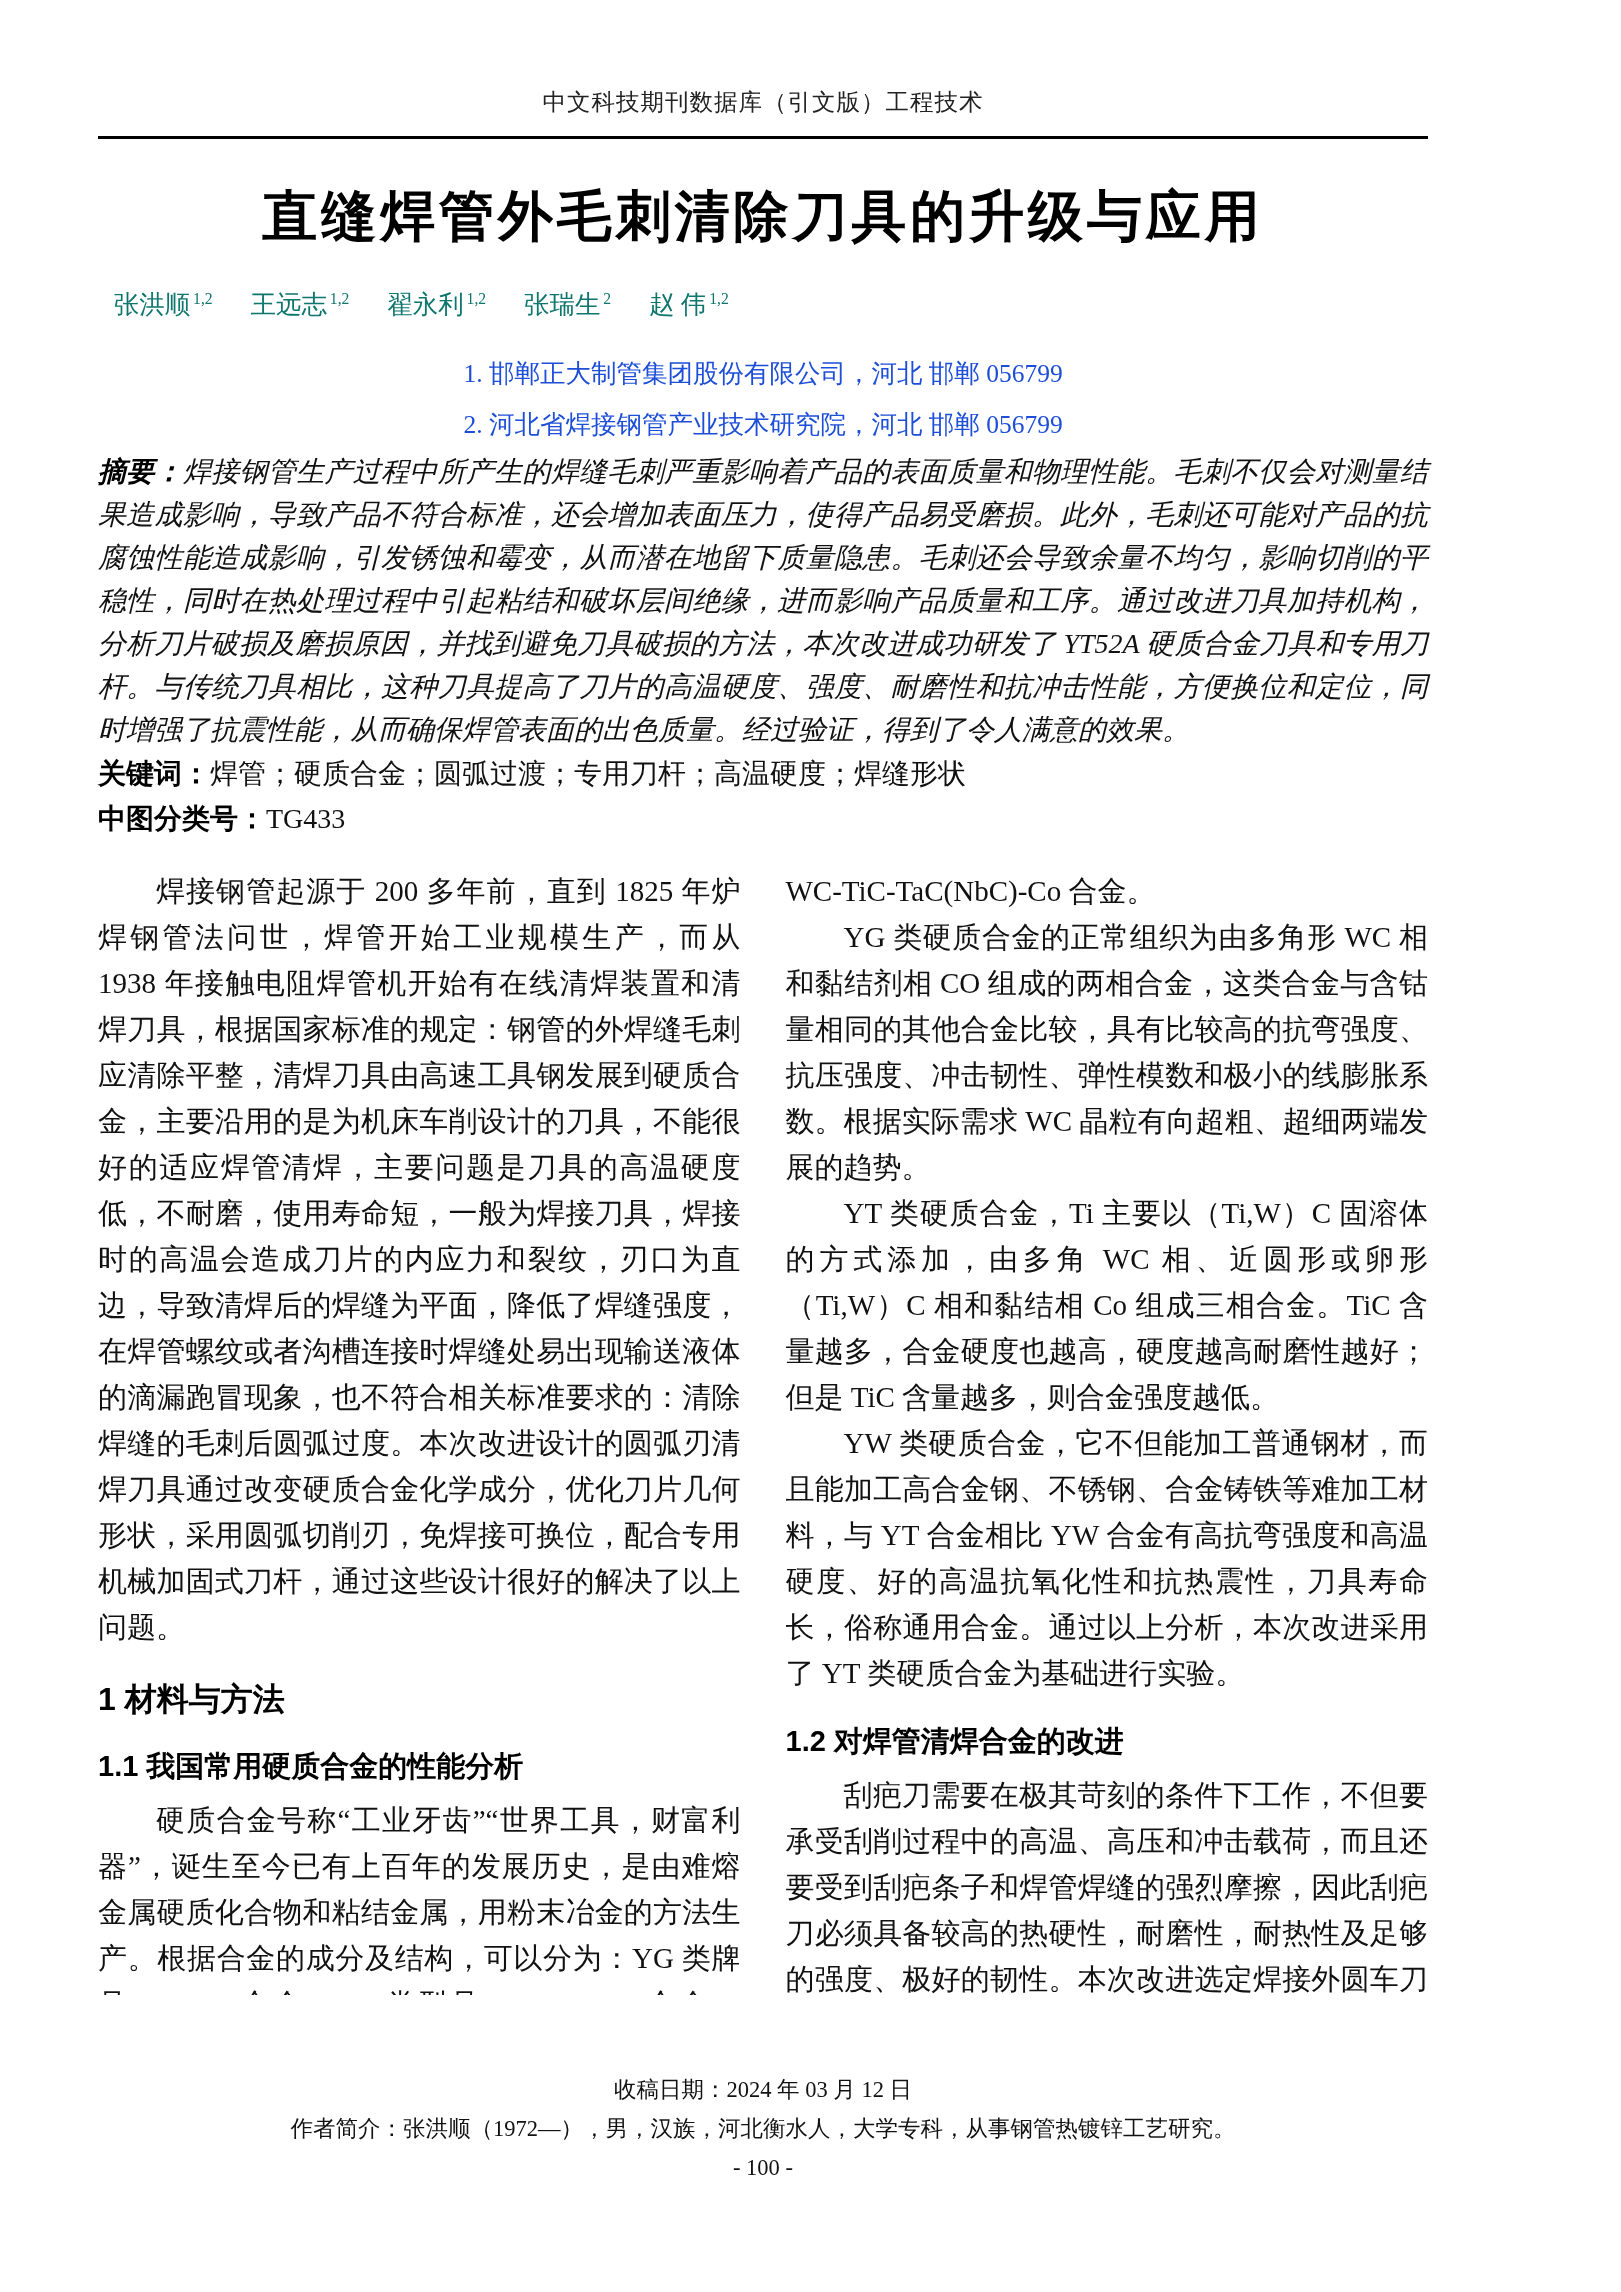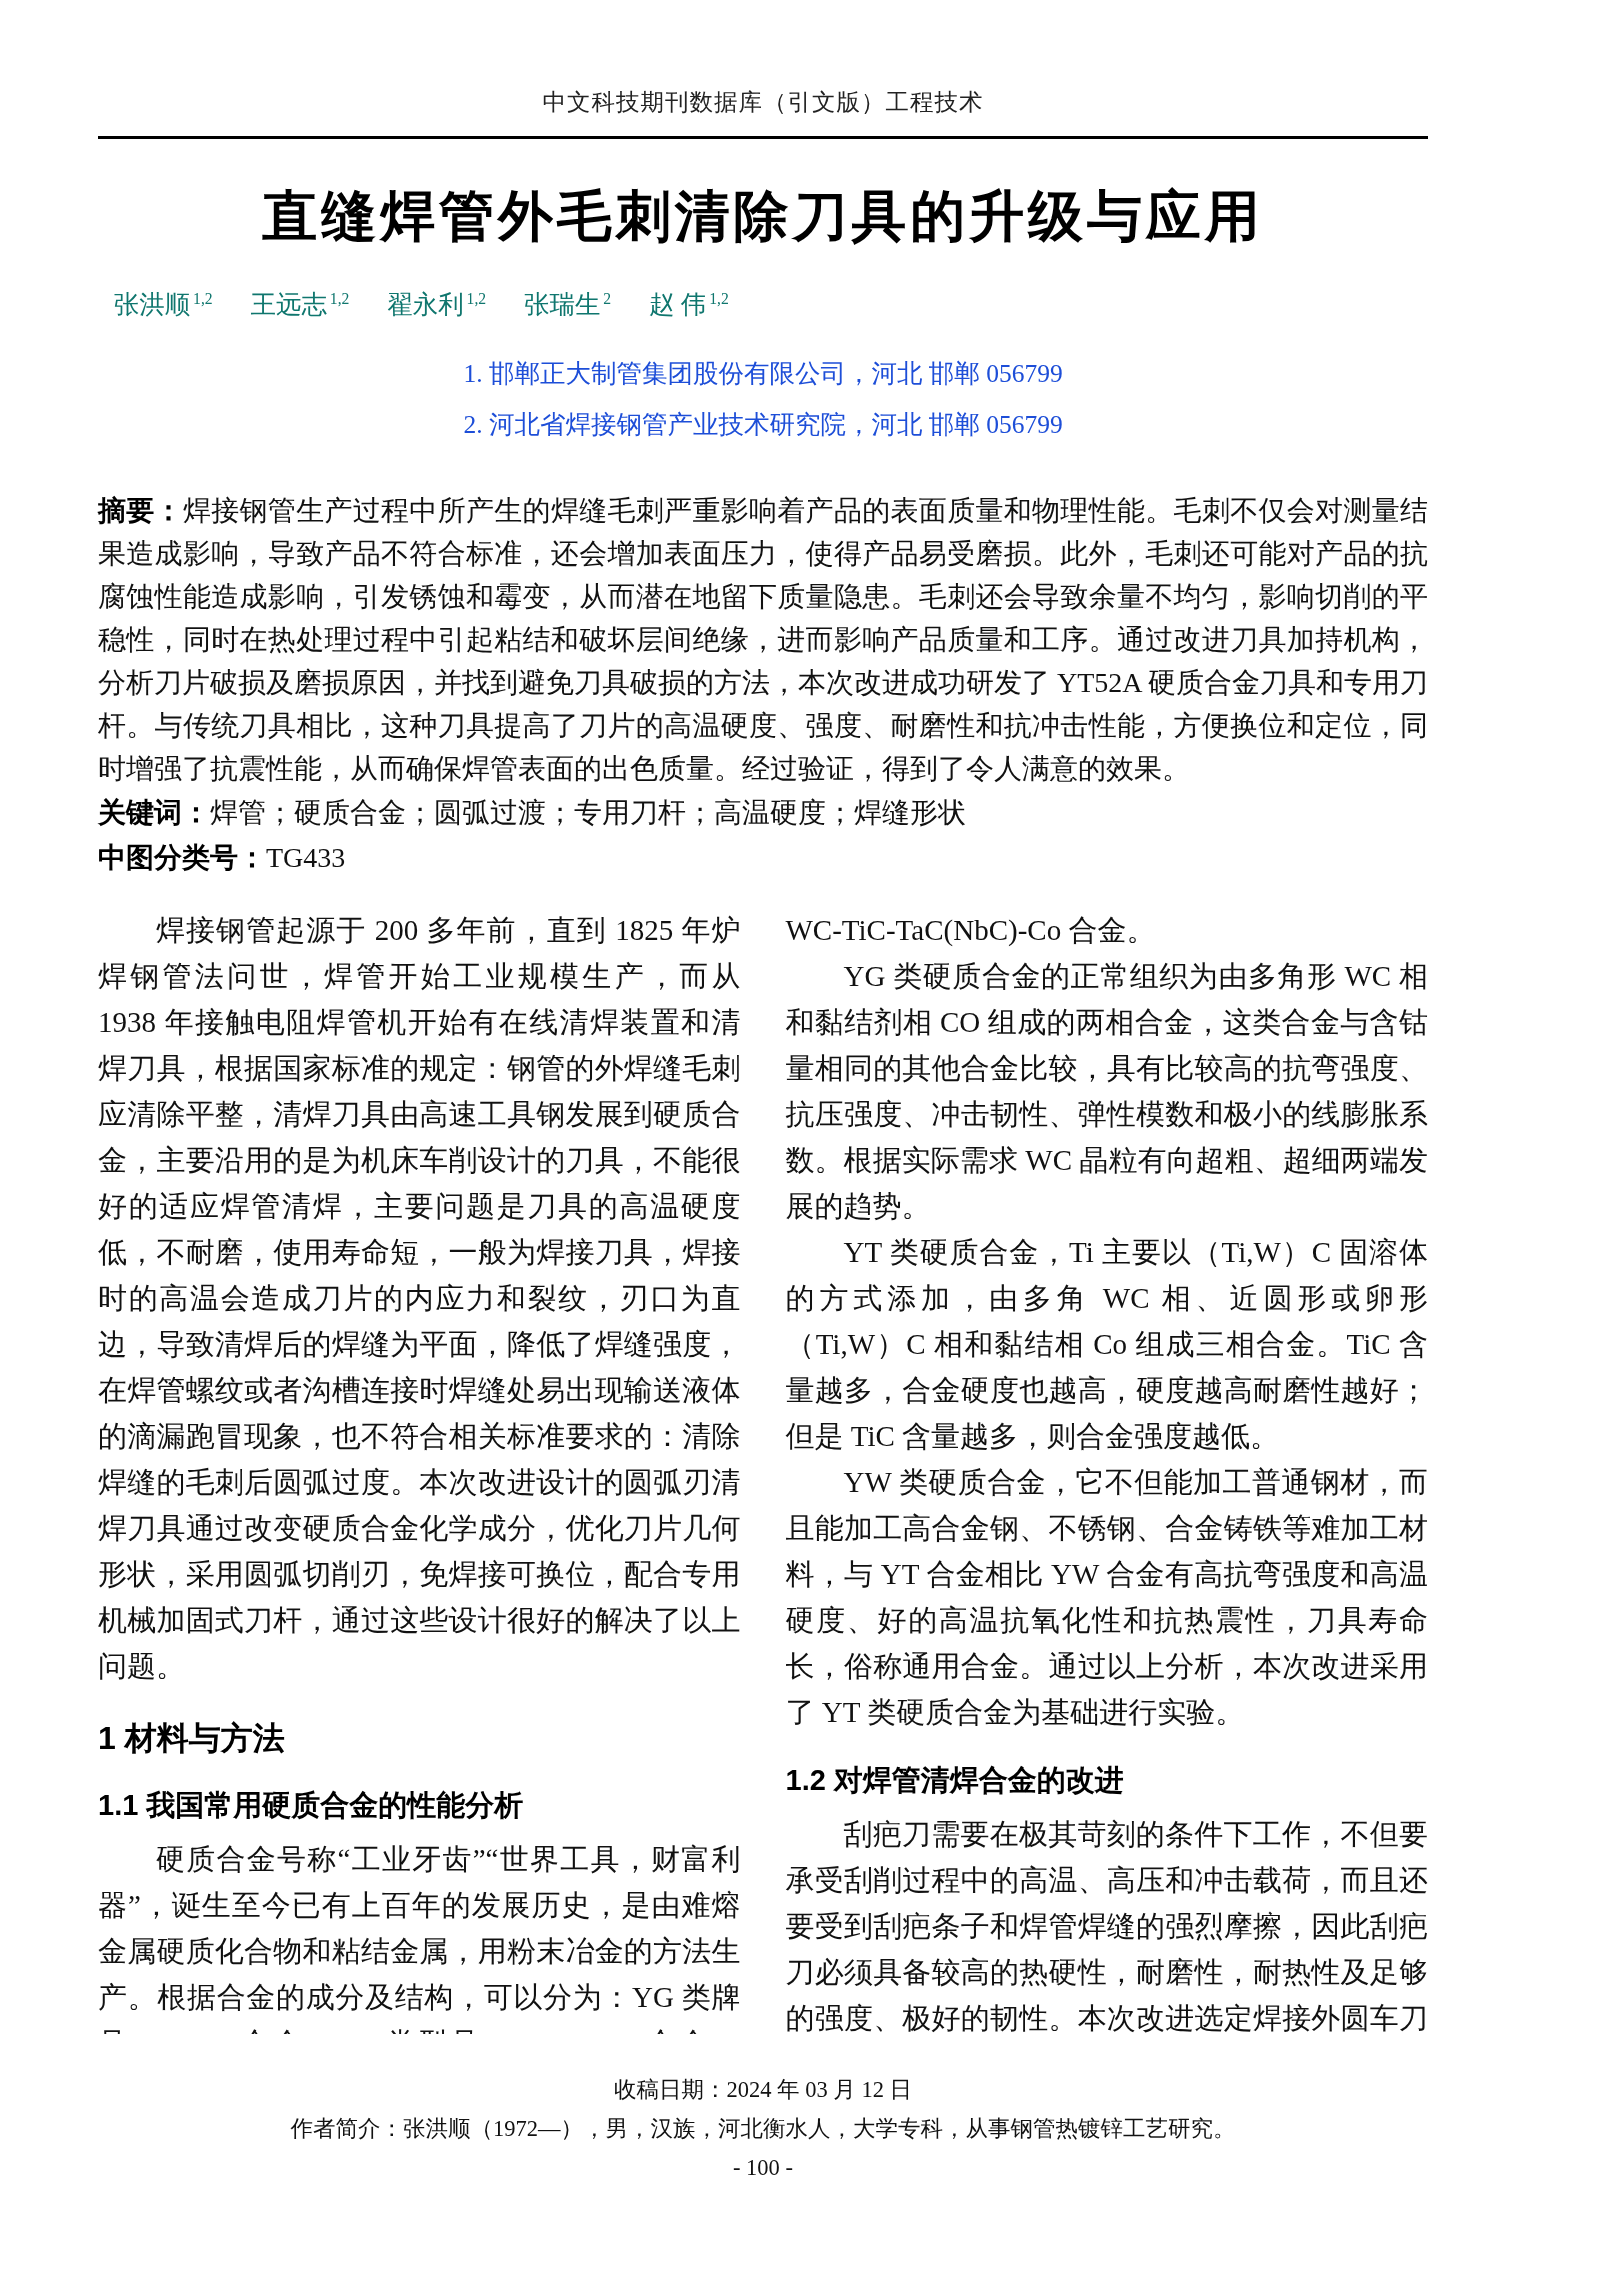--- a/index.html
+++ b/index.html
@@ -53,25 +53,25 @@
   .author { margin: 0 15.7px; white-space: nowrap; }
   .author sup { font-size: 15.7px; margin-left: 2.9px; }
   .affiliations {
     margin-top: 25.5px;
     text-align: center;
     font-size: 25.5px;
     line-height: 51px;
     color: #1d4ed8;
   }
   .abstract-block {
-    margin-top: 39px;
     font-size: 28px;
     line-height: 43px;
     text-align: justify;
     color: #111;
+    font-style: italic;
   }
   .meta-line {
     font-size: 28px;
     line-height: 45px;
     text-align: justify;
     color: #111;
   }
   .bold-label {
     font-family: "Liberation Sans", "DejaVu Sans", sans-serif;
     font-weight: bold;

